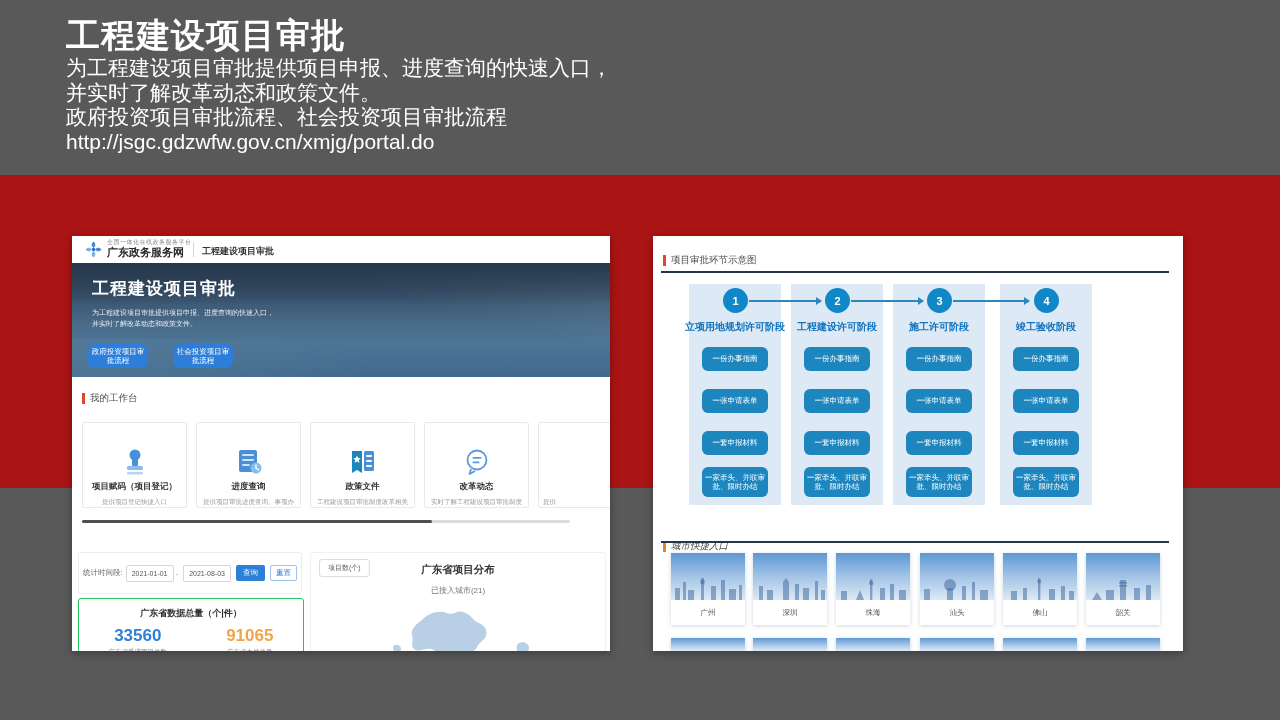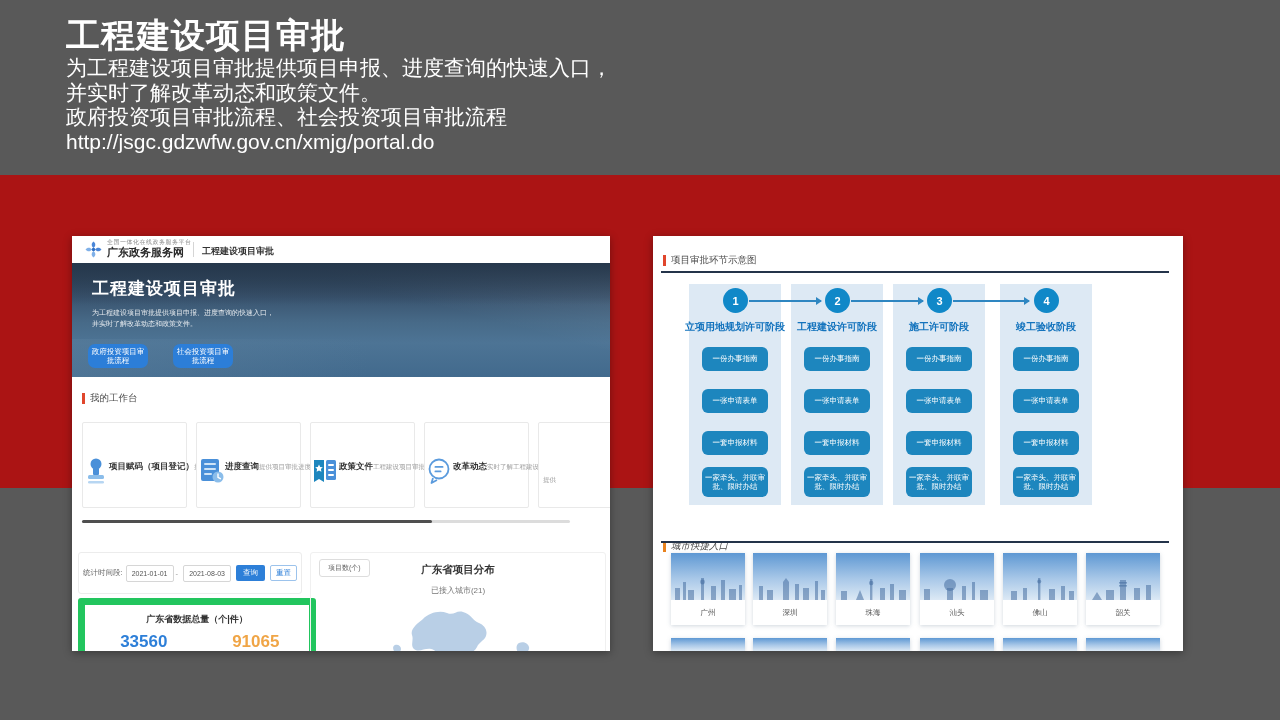--- a/index.html
+++ b/index.html
@@ -44,40 +44,40 @@
   .hero-btns{position:absolute;left:16px;top:81px;display:flex;gap:25px;}
   .hero-btn{width:56px;height:24px;background:#2c7ed8;color:#fff;font-size:7.5px;line-height:9.5px;
     display:flex;align-items:center;justify-content:center;text-align:center;border-radius:7px;padding:0 2px;}
 
   
   .sec-title{display:flex;align-items:center;gap:5px;font-size:9.5px;color:#4a4a4a;}
   .sec-bar{width:3px;height:11px;background:#e0462c;}
   .wb-title{position:absolute;left:10px;top:156px;}
   .wb-cards{position:absolute;left:10px;top:186px;display:flex;gap:9px;width:560px;}
   .wb-card{width:103px;height:84px;border:1px solid #e9e9e9;border-radius:2px;background:#fff;
-    display:flex;flex-direction:row;align-items:center;flex:none;}
+    display:flex;flex-direction:column;align-items:center;flex:none;justify-content:flex-end;}
   .wb-icon{margin-top:11px;height:30px;display:flex;align-items:center;justify-content:center;}
   .wb-card-title{font-size:8.5px;color:#333;font-weight:bold;margin-top:4px;white-space:nowrap;}
   .wb-card-desc{font-size:6.5px;color:#9a9a9a;margin-top:5px;white-space:nowrap;}
   .wb-card.partial{align-items:flex-start;}
   .wb-card.partial .wb-card-desc{margin:53px 0 0 0;padding-left:4px;}
   .wb-scroll-track{position:absolute;left:10px;top:284px;width:488px;height:3px;background:#dcdcdc;border-radius:2px;}
   .wb-scroll-thumb{position:absolute;left:0;top:0;width:350px;height:3px;background:#4f4f4f;border-radius:2px;}
 
   
   .stats-bar{position:absolute;left:6px;top:316px;width:224px;height:42px;border:1px solid #ececec;border-radius:3px;
     display:flex;align-items:center;font-size:7.5px;color:#666;padding-left:4px;box-sizing:border-box;}
   .date-box{width:46px;height:15px;border:1px solid #d6d6d6;border-radius:2px;color:#555;
     display:flex;align-items:center;justify-content:center;font-size:7px;background:#fff;margin-left:3px;}
   .date-sep{margin:0 2px;color:#999;}
   .btn-query{width:29px;height:16px;background:#2d7fd8;color:#fff;border-radius:2px;font-size:7.5px;
     display:flex;align-items:center;justify-content:center;margin-left:5px;}
   .btn-reset{width:27px;height:16px;background:#fff;color:#2d7fd8;border:1px solid #9cc3ec;border-radius:2px;
     font-size:7.5px;display:flex;align-items:center;justify-content:center;margin-left:5px;box-sizing:border-box;}
-  .stats-card{position:absolute;left:6px;top:362px;width:224px;height:60px;border:7px solid #22c55e;border-radius:3px;
+  .stats-card{position:absolute;left:6px;top:362px;width:224px;height:60px;border:1px solid #22c55e;border-radius:3px;
     text-align:center;}
   .stats-card-title{font-size:9px;font-weight:bold;color:#333;margin-top:8px;}
   .stats-nums{display:flex;justify-content:space-around;margin-top:6px;}
   .stat-val1{font-size:17px;font-weight:bold;color:#2d7fd8;}
   .stat-val2{font-size:17px;font-weight:bold;color:#f0a546;}
   .stat-label{font-size:6.5px;color:#888;margin-top:2px;}
 
   .map-card{position:absolute;left:238px;top:316px;width:294px;height:106px;border:1px solid #f0f0f0;border-radius:3px;}
   .map-chip{position:absolute;left:8px;top:6px;border:1px solid #ddd;border-radius:3px;padding:3px 8px;
     font-size:7px;color:#666;background:#fff;}

